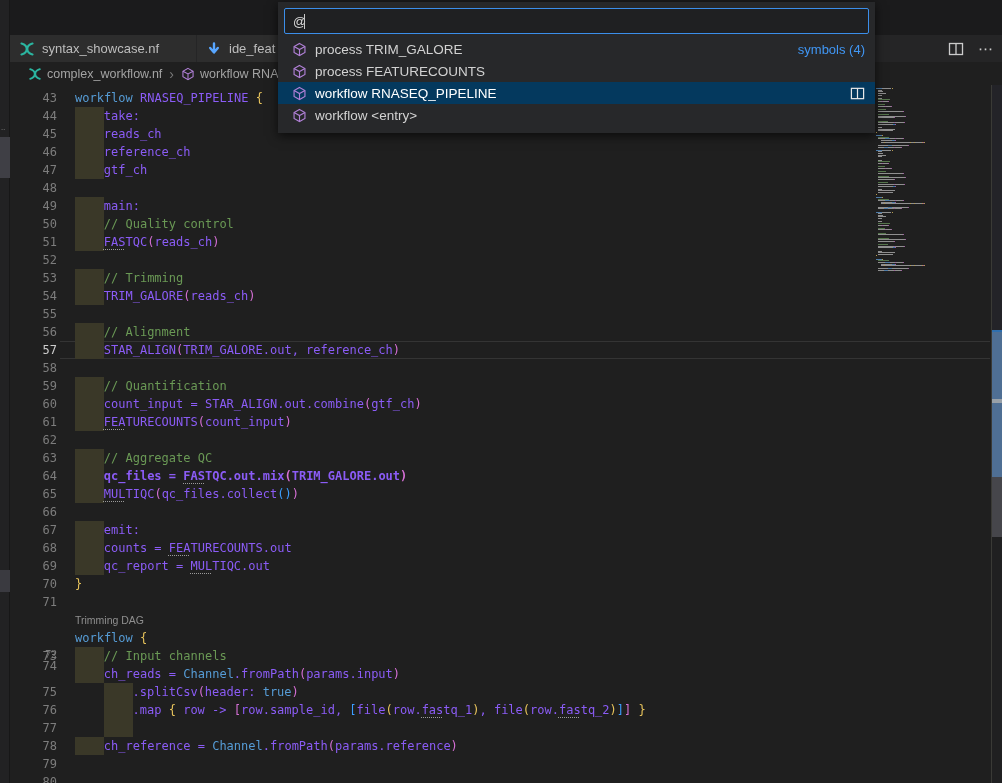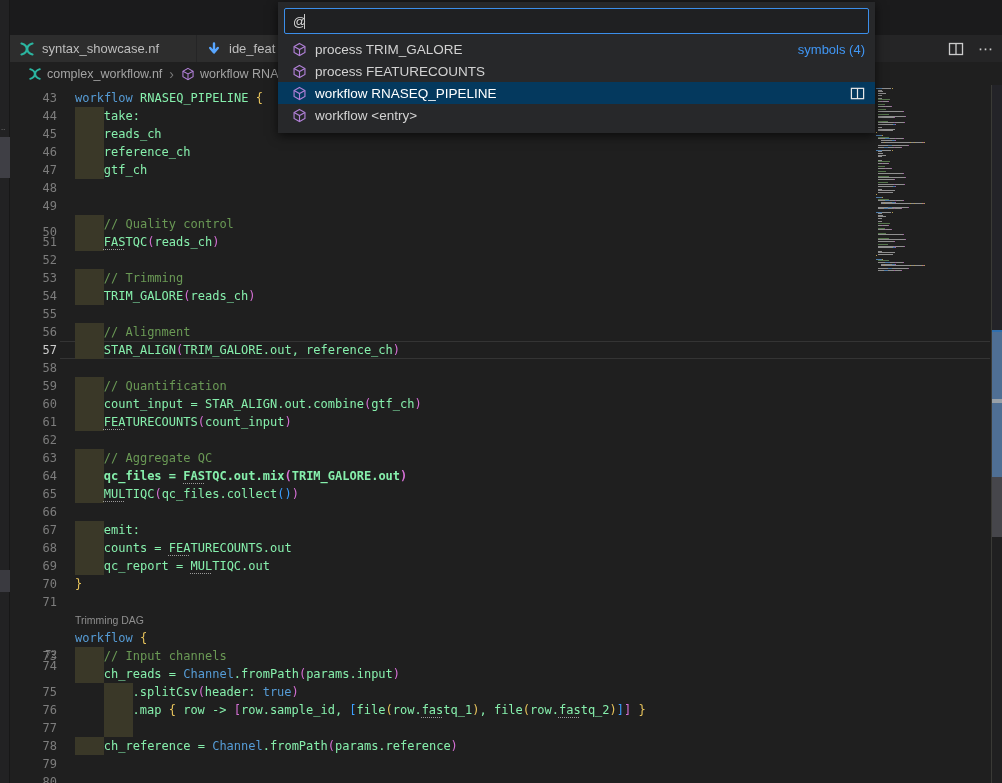--- a/index.html
+++ b/index.html
@@ -37,21 +37,21 @@
   .lnum { position:absolute; right:3px; width:40px; text-align:right; color:#7d7d7d;
           font-family:"DejaVu Sans Mono", monospace; font-size:12px; height:18px; line-height:18px; }
   .lnum.cur { color:#cccccc; }
   #current-line-box { position:absolute; left:50px; top:256px; width:930px; height:18px;
                       border-top:1px solid #343434; border-bottom:1px solid #343434; }
   #code { position:absolute; left:0; top:0; width:980px; height:698px; }
   .cline { position:absolute; left:0; width:980px; height:18px; line-height:18px;
            font-family:"DejaVu Sans Mono", monospace; font-size:12px; white-space:pre; }
   .band { position:absolute; top:0; width:29px; height:18px; background:#3a3828; }
   .toks { position:absolute; top:0; }
-  .tk-w { color:#86efac; } .tk-k { color:#569cd6; } .tk-c { color:#6a9955; }
+  .tk-w { color:#8b5cf6; } .tk-k { color:#569cd6; } .tk-c { color:#6a9955; }
   .tk-g { color:#e8c45c; } .tk-o { color:#d670d6; } .tk-b { color:#3b9eff; }
   .u3 { text-decoration:underline dotted #9a9a9a 1px; text-underline-offset:3px; }
   #codelens { position:absolute; left:65px; color:#8f8f8f; font-size:10.5px; height:18px; line-height:18px; cursor:pointer; }
 
   
   #minimap { position:absolute; left:866px; top:3px; width:82px; height:270px; }
   .mrow { position:relative; height:1.08px; margin-bottom:0.56px; }
   .mseg { position:absolute; top:0; height:1.08px; }
   #ruler-divider { position:absolute; left:981px; top:0; width:1px; height:698px; background:#3a3a36; }
   .ruler-seg { position:absolute; left:982px; width:10px; }
@@ -130,21 +130,21 @@
   <div id="editor">
     <div id="current-line-box"></div>
     <div id="gutter">
         <div class="lnum" style="top: 4px;">43</div>
         <div class="lnum" style="top: 22px;">44</div>
         <div class="lnum" style="top: 40px;">45</div>
         <div class="lnum" style="top: 58px;">46</div>
         <div class="lnum" style="top: 76px;">47</div>
         <div class="lnum" style="top: 94px;">48</div>
         <div class="lnum" style="top: 112px;">49</div>
-        <div class="lnum" style="top: 138px;">50</div>
+        <div class="lnum" style="top: 130px;">50</div>
         <div class="lnum" style="top: 148px;">51</div>
         <div class="lnum" style="top: 166px;">52</div>
         <div class="lnum" style="top: 184px;">53</div>
         <div class="lnum" style="top: 202px;">54</div>
         <div class="lnum" style="top: 220px;">55</div>
         <div class="lnum" style="top: 238px;">56</div>
         <div class="lnum cur" style="top: 256px;">57</div>
         <div class="lnum" style="top: 274px;">58</div>
         <div class="lnum" style="top: 292px;">59</div>
         <div class="lnum" style="top: 310px;">60</div>
@@ -169,20 +169,21 @@
         <div class="lnum" style="top: 670px;">79</div>
         <div class="lnum" style="top: 688px;">80</div>
       </div>
     <div id="code">
         <div class="cline" style="top: 4px;"><span class="toks" style="left: 65px;"><span class="tk-k">workflow </span><span class="tk-w">RNASEQ_PIPELINE </span><span class="tk-g">{</span></span></div>
         <div class="cline" style="top: 22px;"><div class="band" style="left: 65px;"></div><span class="toks" style="left: 93.8px;"><span class="tk-w">take:</span></span></div>
         <div class="cline" style="top: 40px;"><div class="band" style="left: 65px;"></div><span class="toks" style="left: 93.8px;"><span class="tk-w">reads_ch</span></span></div>
         <div class="cline" style="top: 58px;"><div class="band" style="left: 65px;"></div><span class="toks" style="left: 93.8px;"><span class="tk-w">reference_ch</span></span></div>
         <div class="cline" style="top: 76px;"><div class="band" style="left: 65px;"></div><span class="toks" style="left: 93.8px;"><span class="tk-w">gtf_ch</span></span></div>
         <div class="cline" style="top: 94px;"></div>
+        <div class="cline" style="top: 112px;"><div class="band" style="left: 65px;"></div><span class="toks" style="left: 93.8px;"><span class="tk-w">main:</span></span></div>
         <div class="cline" style="top: 130px;"><div class="band" style="left: 65px;"></div><span class="toks" style="left: 93.8px;"><span class="tk-c">// Quality control</span></span></div>
         <div class="cline" style="top: 148px;"><div class="band" style="left: 65px;"></div><span class="toks" style="left: 93.8px;"><span class="tk-w u3">FAS</span><span class="tk-w">TQC</span><span class="tk-o">(</span><span class="tk-w">reads_ch</span><span class="tk-o">)</span></span></div>
         <div class="cline" style="top: 166px;"></div>
         <div class="cline" style="top: 184px;"><div class="band" style="left: 65px;"></div><span class="toks" style="left: 93.8px;"><span class="tk-c">// Trimming</span></span></div>
         <div class="cline" style="top: 202px;"><div class="band" style="left: 65px;"></div><span class="toks" style="left: 93.8px;"><span class="tk-w">TRIM_GALORE</span><span class="tk-o">(</span><span class="tk-w">reads_ch</span><span class="tk-o">)</span></span></div>
         <div class="cline" style="top: 220px;"></div>
         <div class="cline" style="top: 256px;"><div class="band" style="left: 65px;"></div><span class="toks" style="left: 93.8px;"><span class="tk-w">STAR_ALIGN</span><span class="tk-o">(</span><span class="tk-w">TRIM_GALORE.out, reference_ch</span><span class="tk-o">)</span></span></div>
         <div class="cline" style="top: 238px;"><div class="band" style="left: 65px;"></div><span class="toks" style="left: 93.8px;"><span class="tk-c">// Alignment</span></span></div>
         <div class="cline" style="top: 274px;"></div>
         <div class="cline" style="top: 292px;"><div class="band" style="left: 65px;"></div><span class="toks" style="left: 93.8px;"><span class="tk-c">// Quantification</span></span></div>

